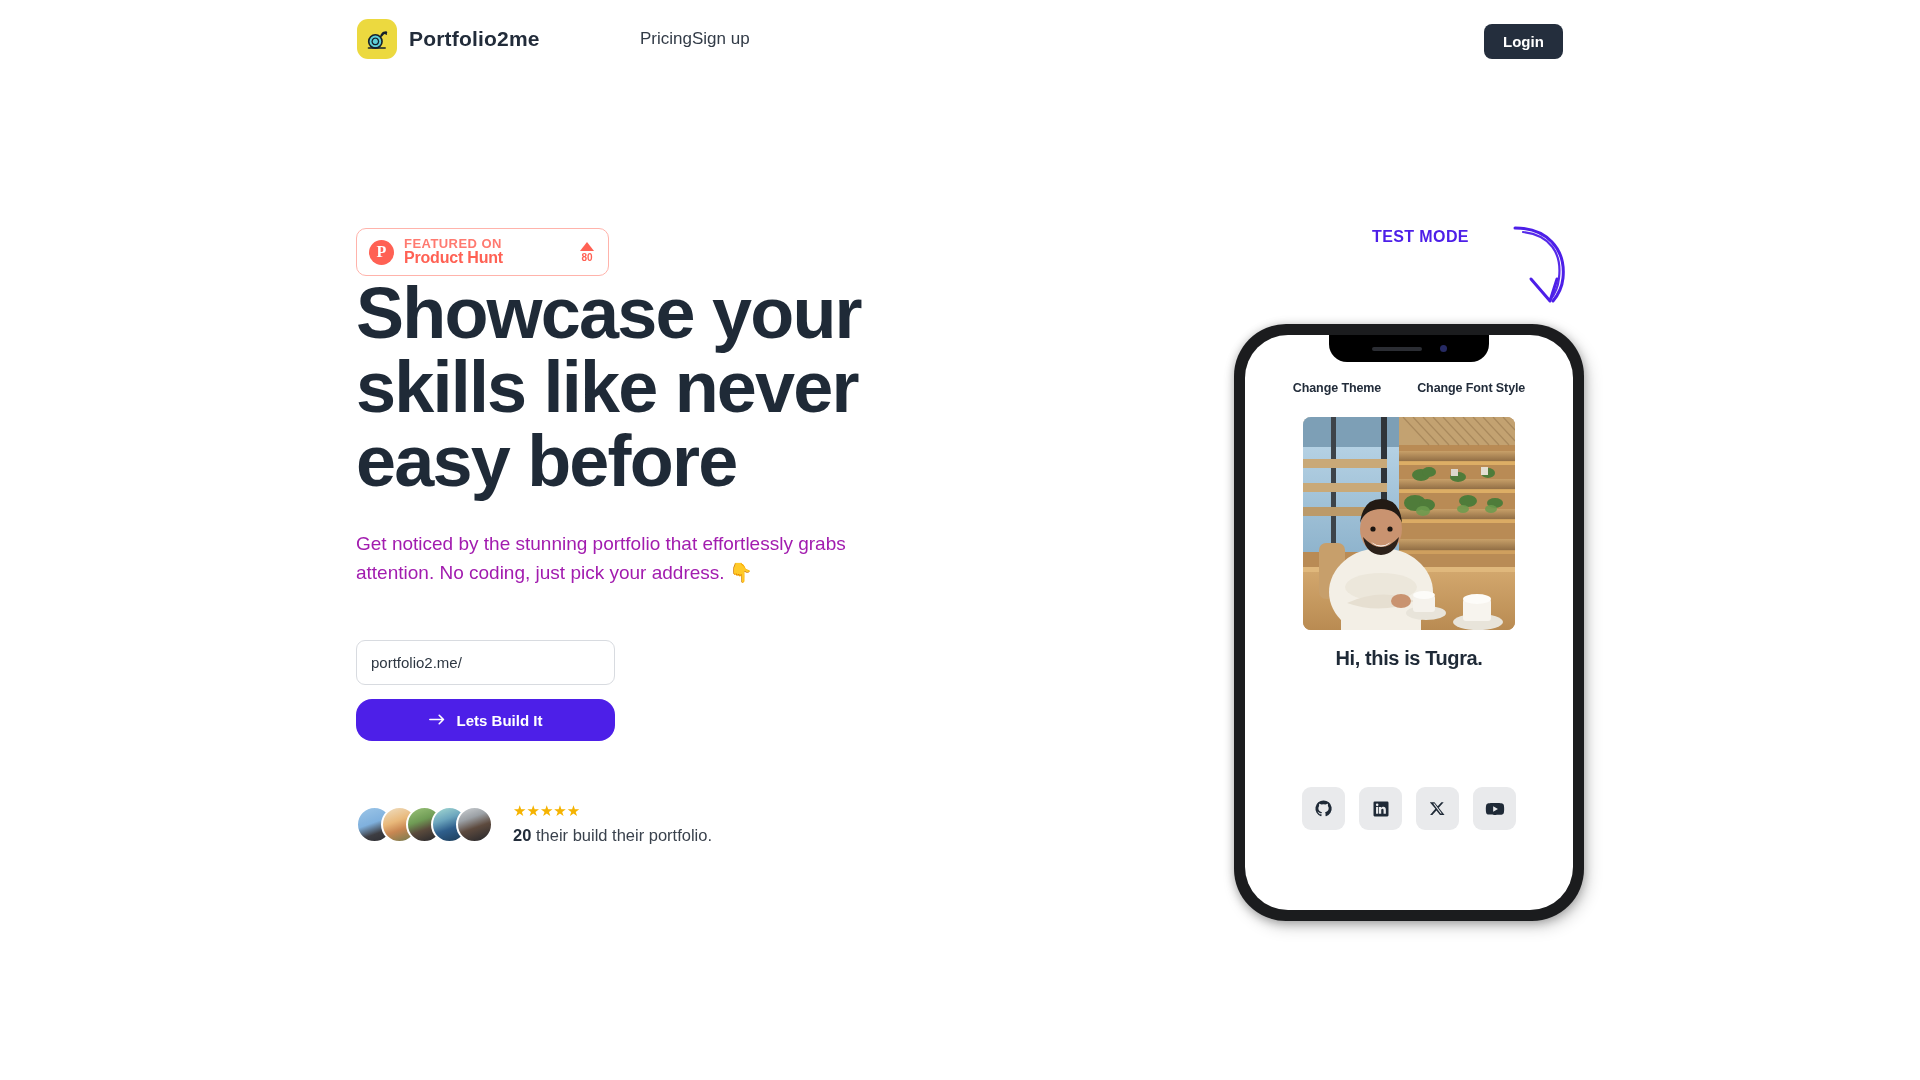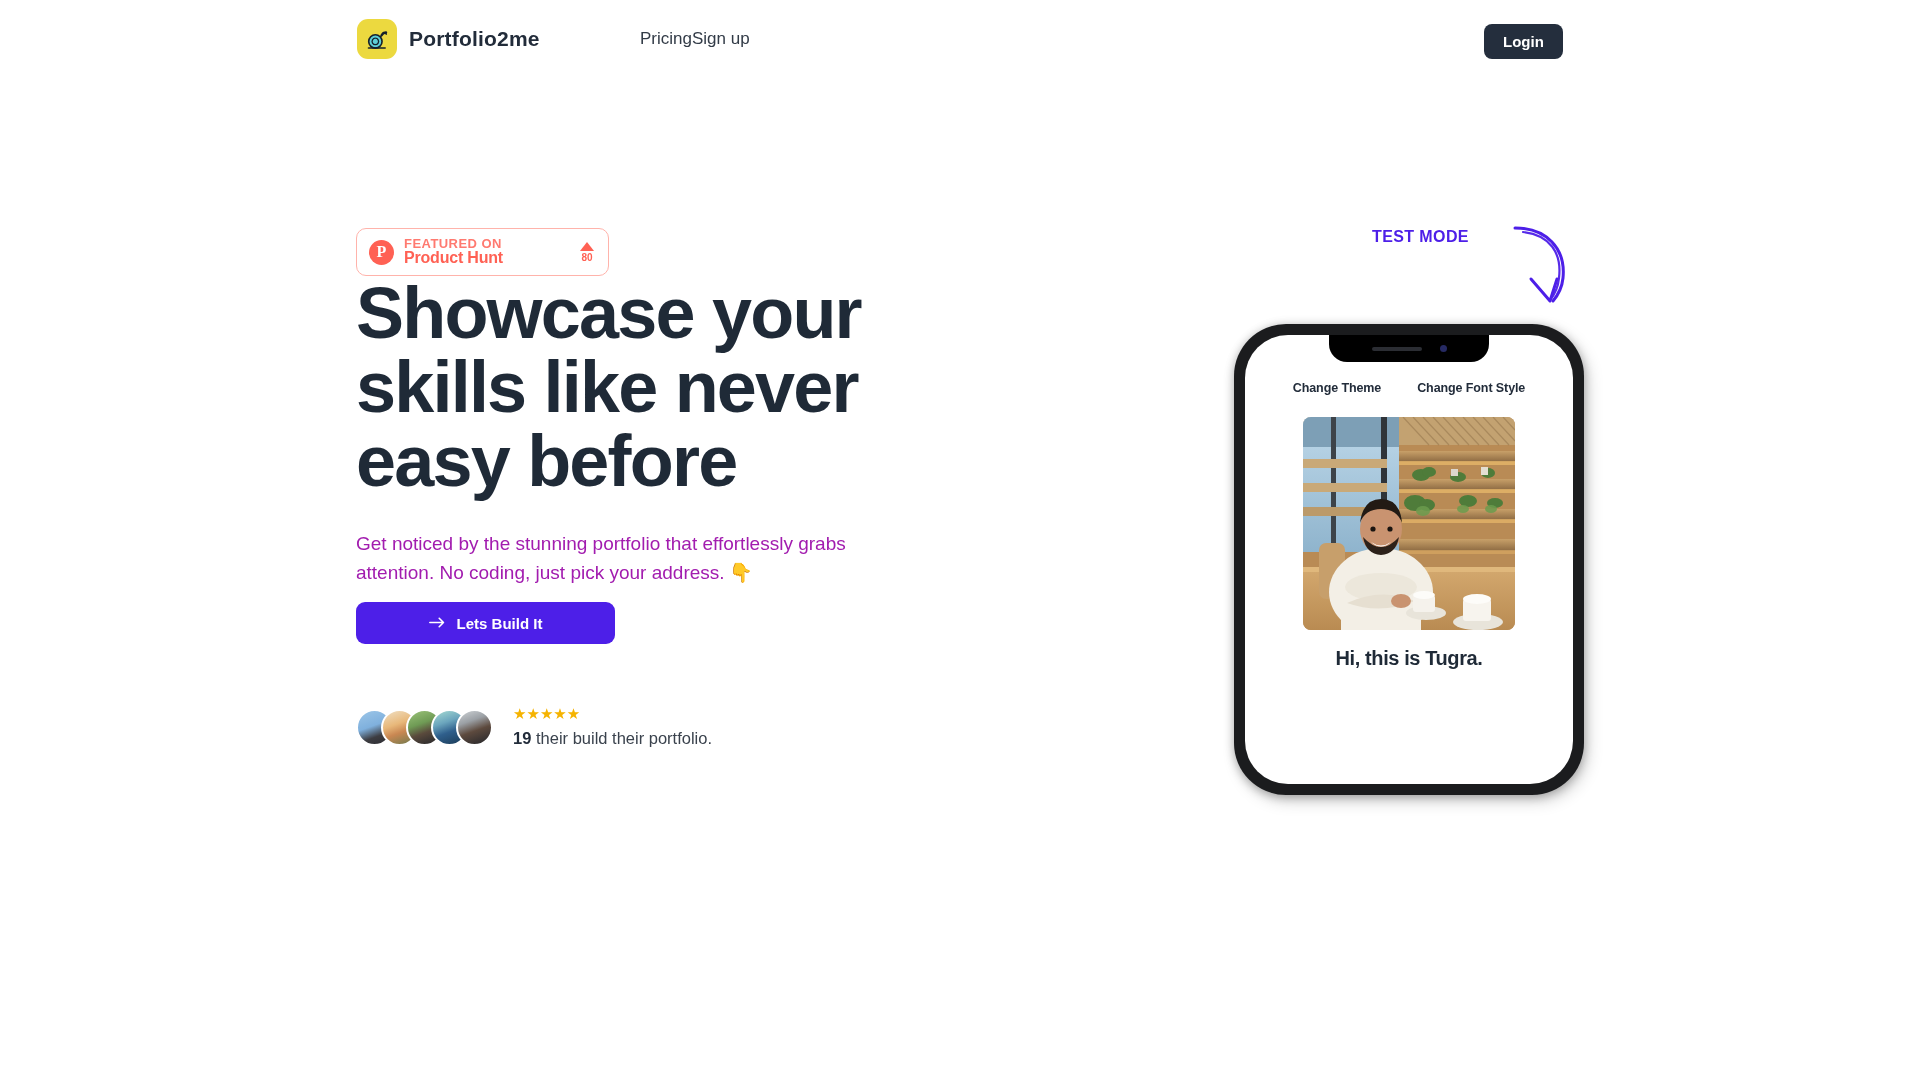--- a/index.html
+++ b/index.html
@@ -81,21 +81,21 @@
     margin-top: 52px;
     width: 259px; height: 45px;
     border: 1.3px solid #d8dbe0; border-radius: 9px;
     padding: 0 14px; font-size: 15px; color: #2e3742;
     font-family: inherit; outline: none; background: #fff;
   }
 
   .build-btn {
     margin-top: 14px;
     width: 259px; height: 42px;
-    background: #4d1fe8; color: #fff; border: none; border-radius: 9px;
+    background: #4d1fe8; color: #fff; border: none; border-radius: 16px;
     font-size: 15px; font-weight: 700; font-family: inherit;
     display: flex; align-items: center; justify-content: center; gap: 11px;
     cursor: pointer;
   }
   .arrow-ico { display: block; }
 
   
   .proof { margin-top: 62px; display: flex; align-items: center; }
   .avatars { display: flex; }
   .avatar {
@@ -119,21 +119,21 @@
   
   .test-mode {
     position: absolute; left: 1372px; top: 228px;
     font-size: 16px; font-weight: 800; color: #4d1fe8; letter-spacing: .4px;
   }
   .test-arrow { position: absolute; left: 1512px; top: 222px; }
 
   
   .phone {
     position: absolute; left: 1234px; top: 324px;
-    width: 350px; height: 471px;
+    width: 350px; height: 597px;
     background: #1b1c1e;
     border-radius: 52px;
     box-shadow: 0 2px 10px rgba(0,0,0,.28), 4px 6px 16px rgba(0,0,0,.18);
     padding: 11px;
   }
   .phone-screen {
     width: 100%; height: 100%;
     background: #fff; border-radius: 43px;
     position: relative; overflow: hidden;
   }
@@ -215,20 +215,21 @@
     <div class="ph-vote">
       <div class="ph-tri"></div>
       <div class="ph-count">80</div>
     </div>
   </div>
 
   <h1 class="headline">Showcase your skills like never easy before</h1>
 
   <p class="subtitle">Get noticed by the stunning portfolio that effortlessly grabs attention. No coding, just pick your address. 👇</p>
 
+  <input class="url-input" type="text" value="portfolio2.me/" style="">
 
   <button class="build-btn">
     <span class="arrow-ico">
       <svg width="17" height="13" viewBox="0 0 20 14" fill="none">
         <path d="M1 7h16M12 2l5 5-5 5" stroke="#fff" stroke-width="1.9" stroke-linecap="round" stroke-linejoin="round"></path>
       </svg>
     </span>
     <span>Lets Build It</span>
   </button>
 
@@ -236,21 +237,21 @@
     <div class="avatars">
       <div class="avatar a1"></div>
       <div class="avatar a2"></div>
       <div class="avatar a3"></div>
       <div class="avatar a4"></div>
       <div class="avatar a5"></div>
     </div>
     <div class="proof-text">
       <div class="stars">★★★★★</div>
       <div class="proof-line">
-        <b>19</b><span> their build their portfolio.</span>
+        <b>20</b><span> their build their portfolio.</span>
       </div>
     </div>
   </div>
 </div>
 
 <div class="test-mode">TEST MODE</div>
 <div class="test-arrow">
   <svg width="62" height="86" viewBox="0 0 62 86" fill="none">
     <path d="M3 6 C34 6 54 26 51 56 C50 66 46 73 41 79" stroke="#4d1fe8" stroke-width="3" stroke-linecap="round" fill="none"></path>
     <path d="M11 10 C38 13 50 31 47 56 C46 66 43 72 38 78" stroke="#4d1fe8" stroke-width="2.2" stroke-linecap="round" fill="none" opacity=".95"></path>

